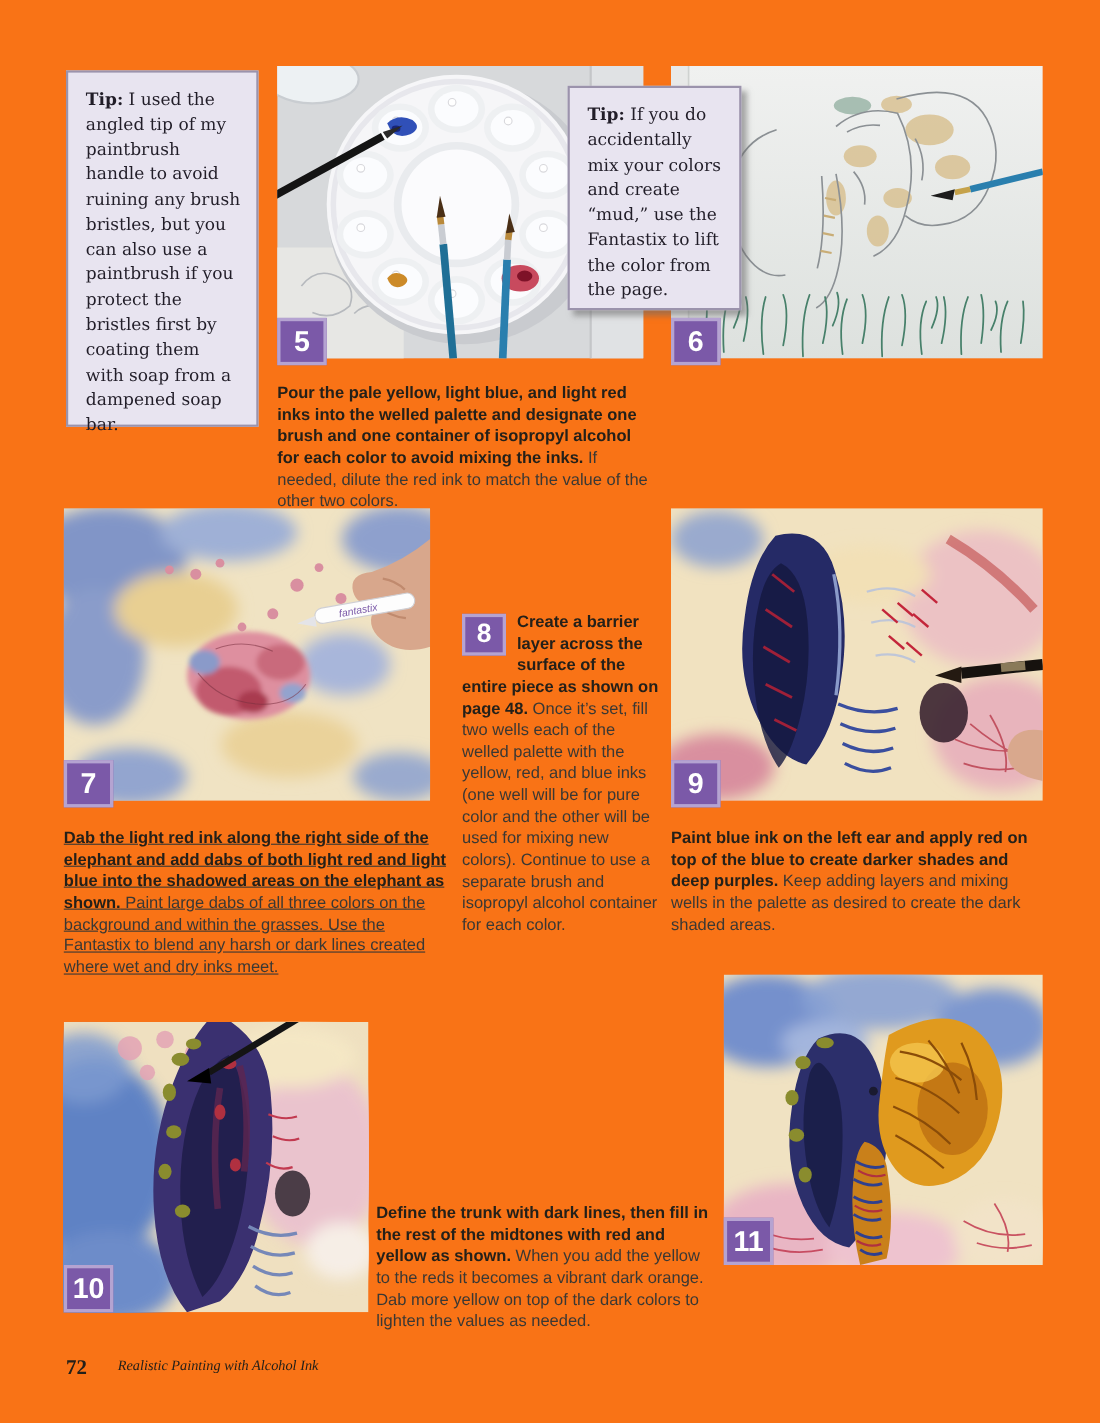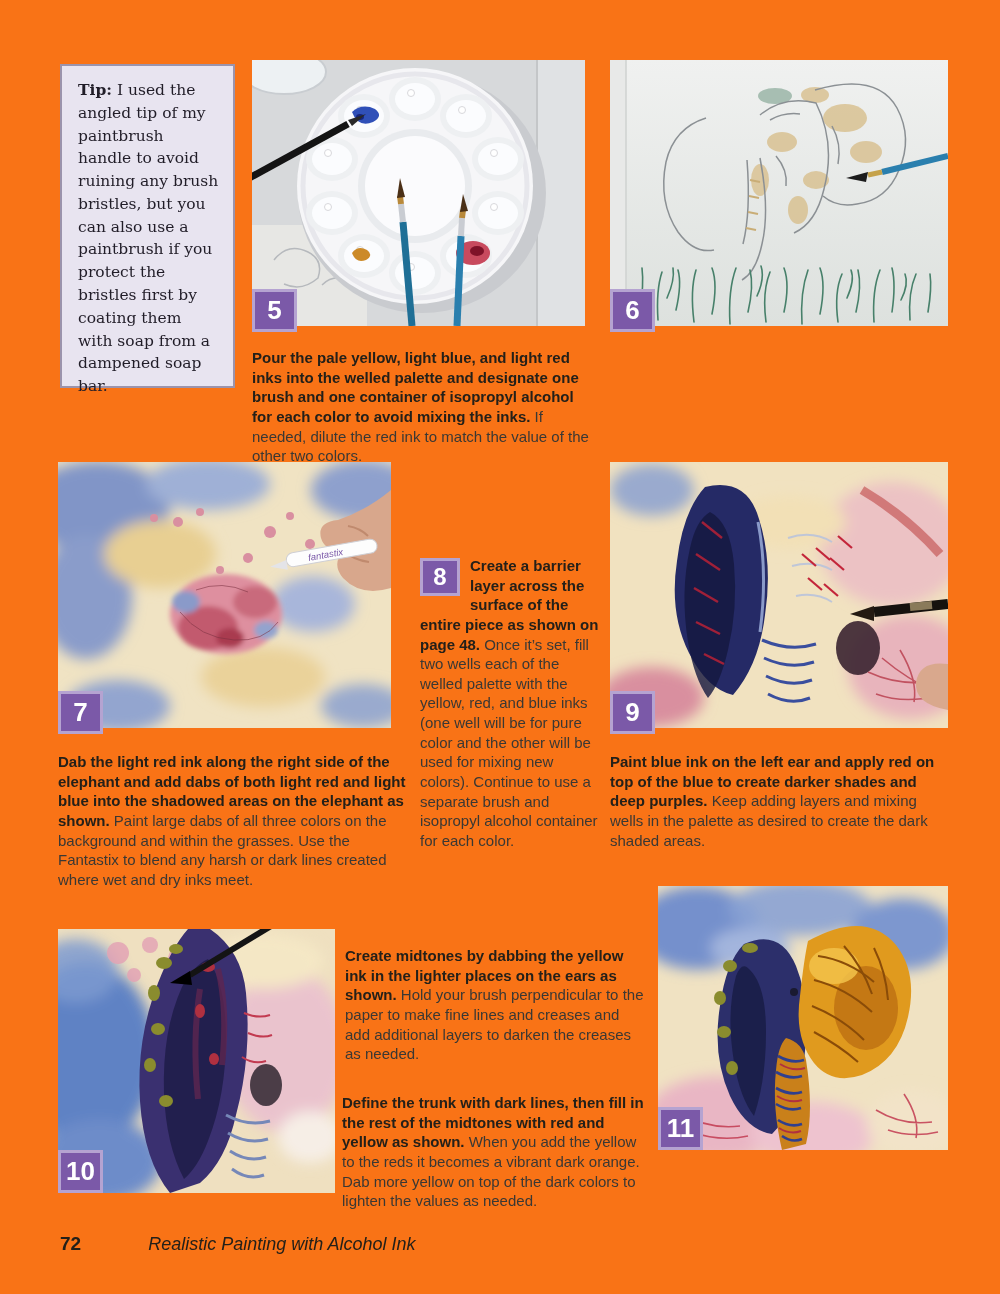--- a/index.html
+++ b/index.html
@@ -33,31 +33,31 @@
          display:flex;align-items:center;justify-content:center;z-index:6;}
   .badge--flush{bottom:0;}
   .badge--inline{position:static;float:left;width:40px;height:38px;
                  font-size:24px;margin:2px 10px 2px 0;}
 
   
   .caption{position:absolute;font-size:15px;line-height:1.31;color:#3a3834;}
   .caption b{color:#242019;}
   .cap5{left:252px;top:333px;width:340px;}
   .cap6{left:610px;top:334px;width:340px;}
-  .cap7{left:58px;top:737px;width:348px;}
+  .cap7{left:58px;top:737px;width:348px;text-decoration:underline;}
   .cap9{left:610px;top:737px;width:340px;}
   .step8{left:420px;top:556px;width:181px;}
   .cap10{left:345px;top:931px;width:302px;}
   .cap11{left:342px;top:1078px;width:305px;text-align:left;}
 
   
-  .footer{position:absolute;left:60px;top:1233px;display:flex;align-items:center;
-          font-family:Liberation Sans, sans-serif;color:#242019;gap:39px;}
+  .footer{position:absolute;left:60px;top:1233px;display:flex;align-items:flex-start;
+          font-family:Liberation Serif, serif;color:#242019;}
   .footer .num{font-weight:700;font-size:19px;margin-right:28px;}
-  .footer .title{font-style:italic;font-size:18px;}
+  .footer .title{font-style:italic;font-size:13px;}
 </style>
 </head>
 <body>
 
 <div class="sheet">
 
   <aside class="tipbox tip1">
     <b>Tip:</b><span> I used the angled tip of my paintbrush handle to avoid ruining any brush bristles, but you can also use a paintbrush if you protect the bristles first by coating them with soap from a dampened soap bar.</span>
   </aside>
 
@@ -111,20 +111,23 @@
       <g>
         <line x1="205" y1="266" x2="209" y2="176" stroke="#2a7fae" stroke-width="7"></line>
         <line x1="209" y1="176" x2="210" y2="158" stroke="#c9ccd2" stroke-width="6"></line>
         <line x1="210" y1="158" x2="211" y2="150" stroke="#b9893a" stroke-width="6"></line>
         <path d="M208,152 l3,-18 5,17z" fill="#4a2f16"></path>
       </g>
     </svg>
     <span class="badge">5</span>
   </figure>
 
+  <aside class="tipbox tip2">
+    <b>Tip:</b><span> If you do accidentally mix your colors and create “mud,” use the Fantastix to lift the color from the page.</span>
+  </aside>
 
   <figure class="photo img6">
     <svg viewBox="0 0 338 266" preserveAspectRatio="none">
       <defs>
         <linearGradient id="g6" x1="0" y1="0" x2="0" y2="1">
           <stop offset="0" stop-color="#f0f1f0"></stop>
             <stop offset="1" stop-color="#dde1de"></stop>
         </linearGradient>
       </defs>
       <rect width="338" height="266" fill="url(#g6)"></rect>
@@ -365,21 +368,20 @@
       </g>
       <ellipse cx="208" cy="156" rx="16" ry="21" fill="#3a2f38" opacity="0.9"></ellipse>
       <g>
         <line x1="218" y1="-6" x2="132" y2="46" stroke="#141414" stroke-width="6"></line>
         <path d="M132,42 l-20,12 22,2z" fill="#000000"></path>
       </g>
     </svg>
     <span class="badge badge--flush">10</span>
   </figure>
 
-  <p class="caption cap10"><b>Create midtones by dabbing the yellow ink in the lighter places on the ears as shown.</b><span> Hold your brush perpendicular to the paper to make fine lines and creases and add additional layers to darken the creases as needed.</span></p>
   <p class="caption cap11"><b>Define the trunk with dark lines, then fill in the rest of the midtones with red and yellow as shown.</b><span> When you add the yellow to the reds it becomes a vibrant dark orange. Dab more yellow on top of the dark colors to lighten the values as needed.</span></p>
 
   <figure class="photo img11">
     <svg viewBox="0 0 290 264" preserveAspectRatio="none">
       <defs>
           <filter id="b11" x="-40%" y="-40%" width="180%" height="180%">
             <feGaussianBlur stdDeviation="7"></feGaussianBlur>
           </filter>
         </defs>
       <rect width="290" height="264" fill="#f0e2c2"></rect>

